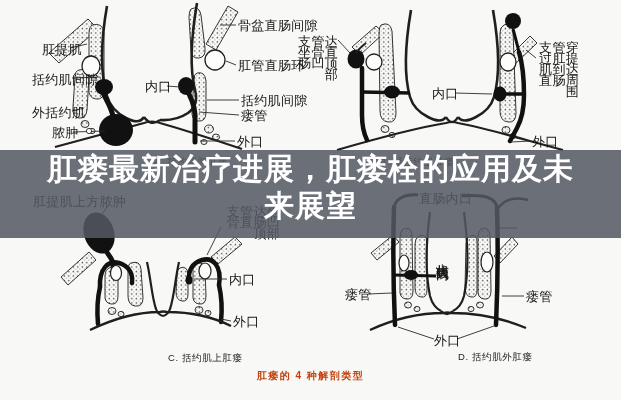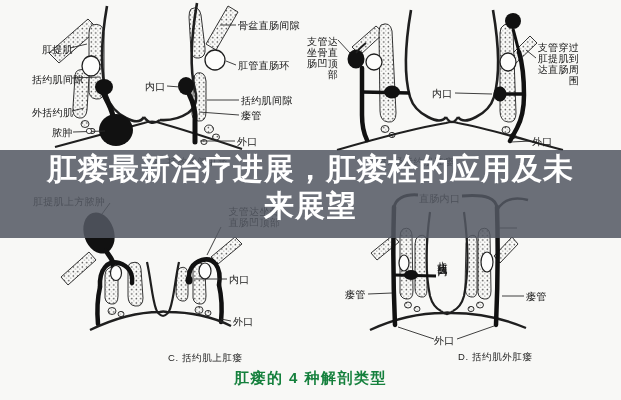--- a/index.html
+++ b/index.html
@@ -3,32 +3,32 @@
 <meta charset="utf-8">
 <style>
   html,body { margin:0; padding:0; background:#e9e9e9; }
   .stage {
     position:relative; width:621px; height:400px; overflow:hidden;
     background:#f8f8f6;
     font-family:"Liberation Sans","DejaVu Sans",sans-serif;
   }
   svg.art { position:absolute; left:0; top:0; z-index:1; }
   .lbl {
-    position:absolute; z-index:2; font-size:10px; line-height:11px;
+    position:absolute; z-index:2; font-size:13px; line-height:11px;
     color:#161616; white-space:nowrap; letter-spacing:0.3px;
   }
   .lbl.wrap { white-space:normal;text-align:right; }
   .lbl.vert { writing-mode:vertical-rl; letter-spacing:1.5px; height:54px; }
   .cap {
     position:absolute; z-index:2; font-size:9.5px; color:#1c1c1c;
     letter-spacing:0.6px; white-space:nowrap;margin-left:44px;
   }
   .footer {
     position:absolute; z-index:2; left:0; right:0; top:369px;
-    text-align:center; font-size:15px; font-weight:bold; color:#15803d;
+    text-align:center; font-size:10px; font-weight:bold; color:#c2410c;
     letter-spacing:1.5px;
   }
   .banner {
     position:absolute; z-index:3; left:0; top:150px; width:621px; height:88px;
     background:rgba(84,88,99,0.86);
   }
   .banner-title {
     margin:0; padding-top:0; text-align:center;
     font-size:30px; line-height:37px; font-weight:900; color:#ffffff;
     letter-spacing:1px;

